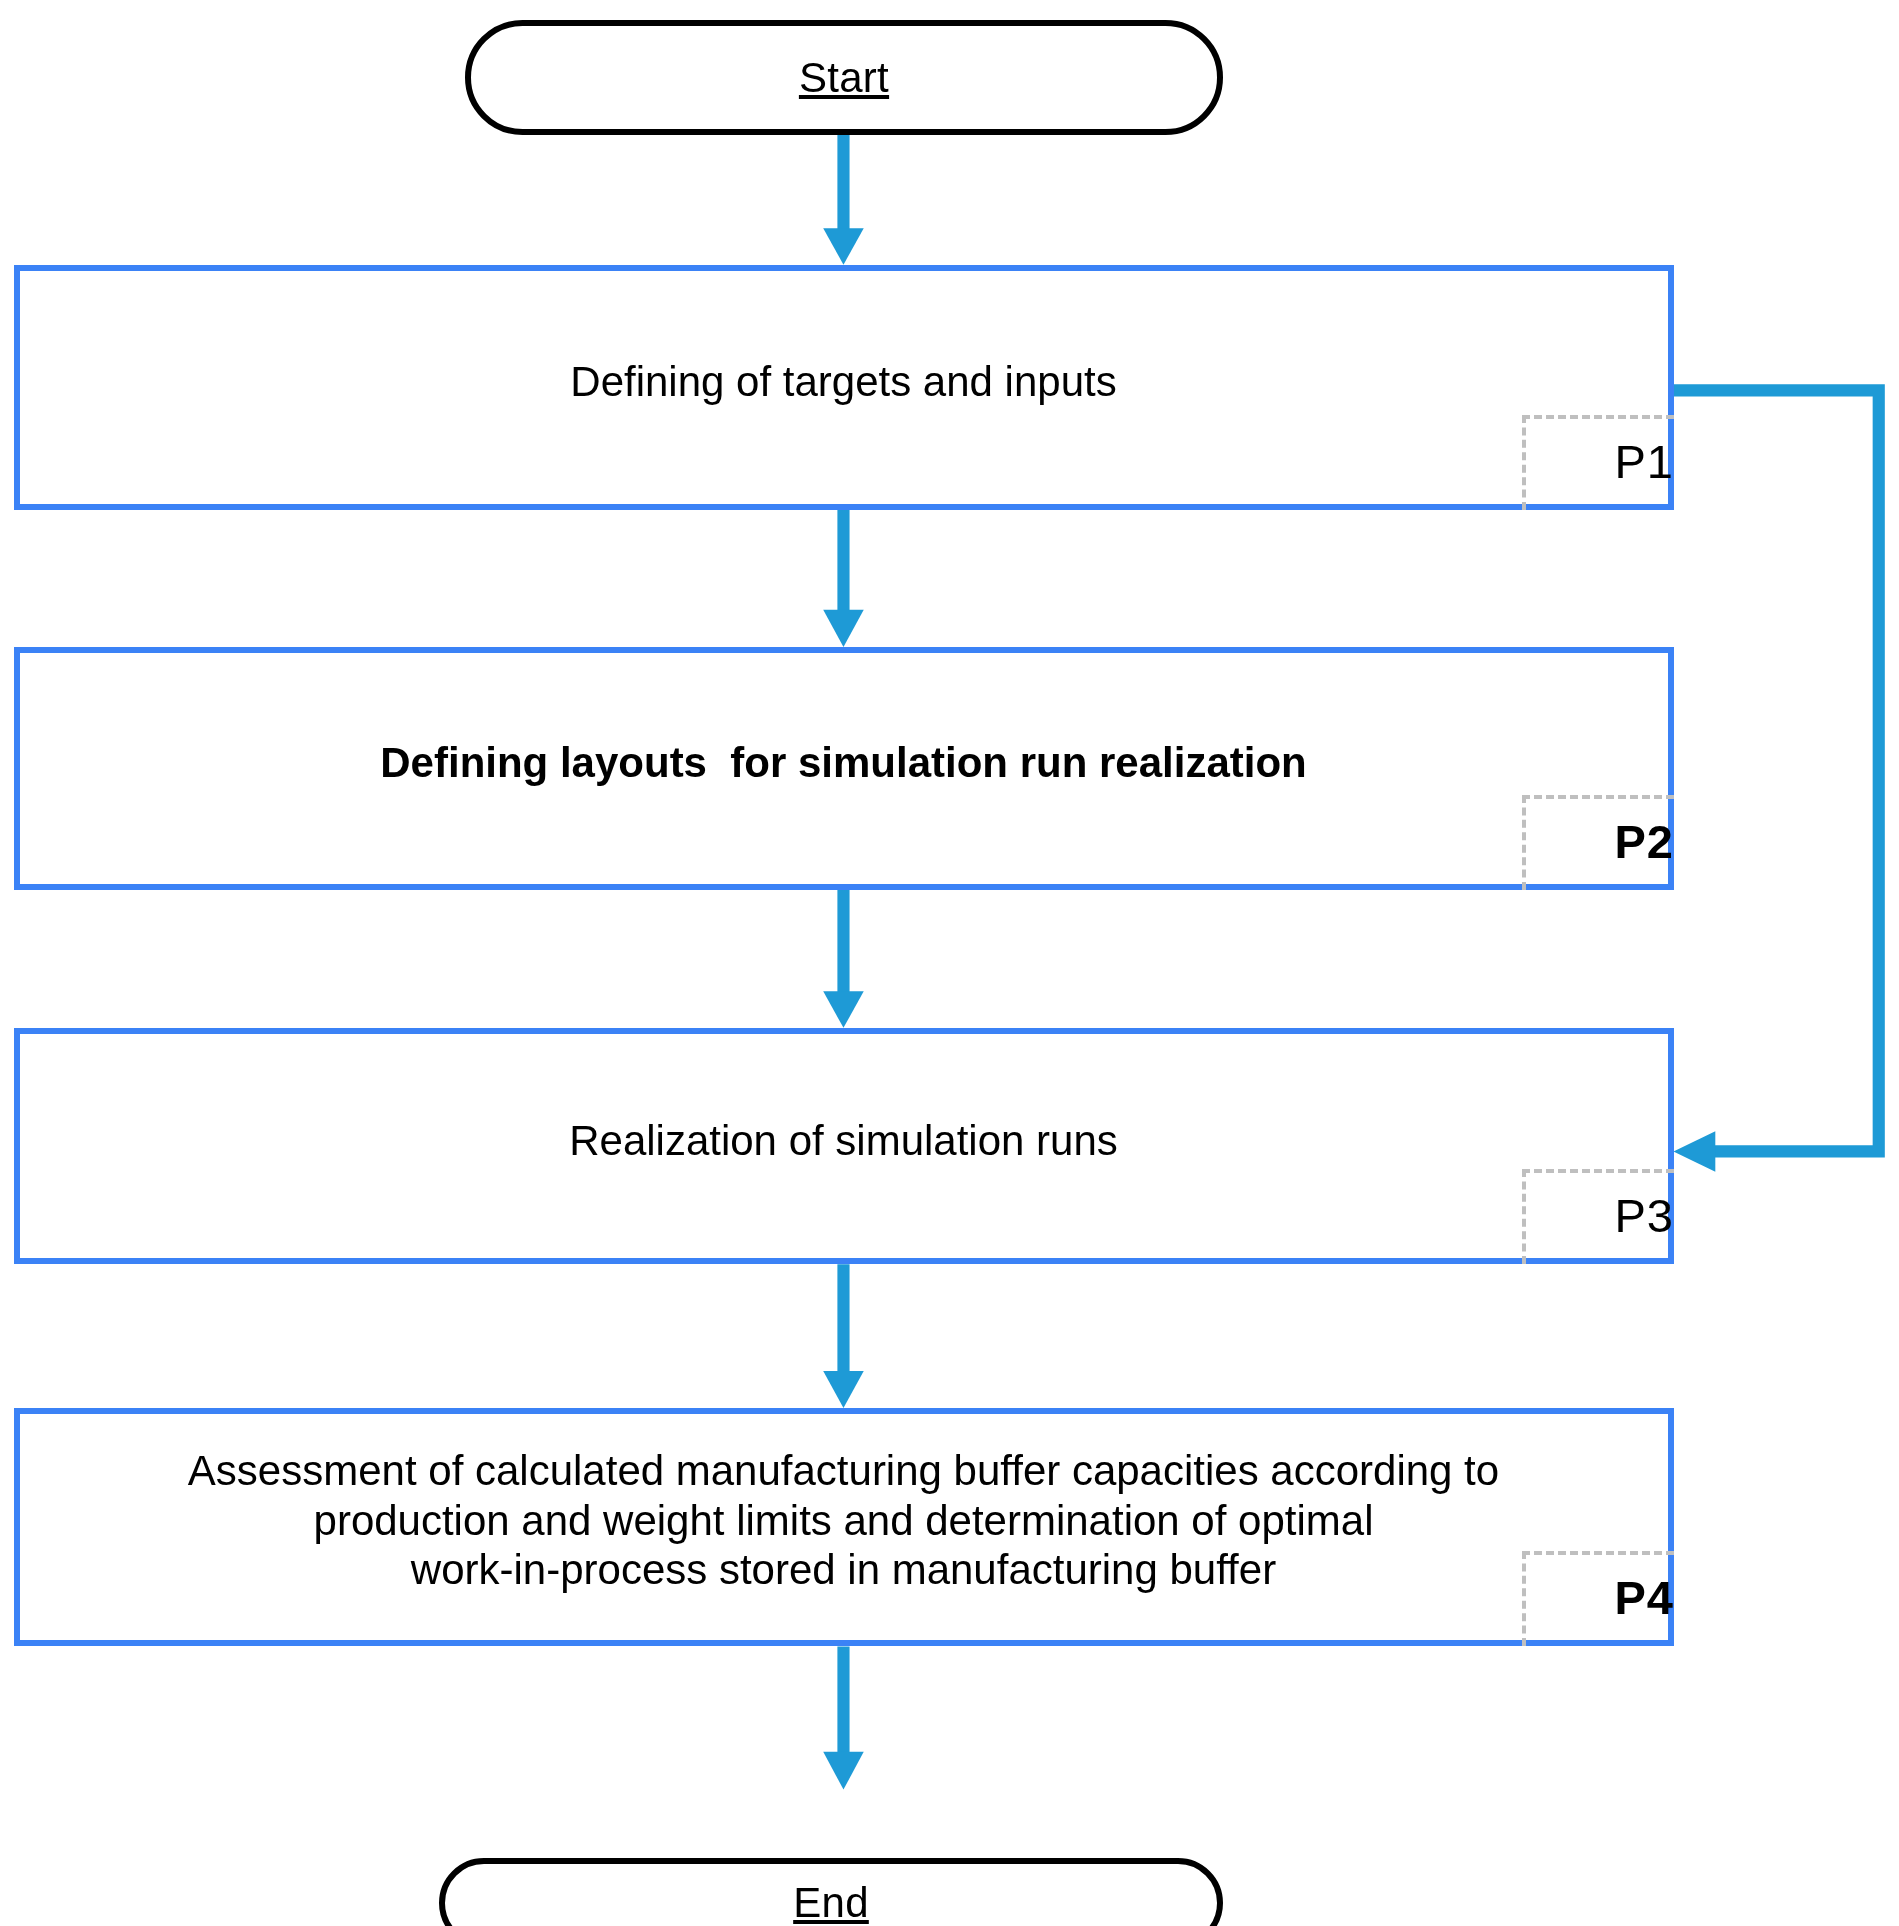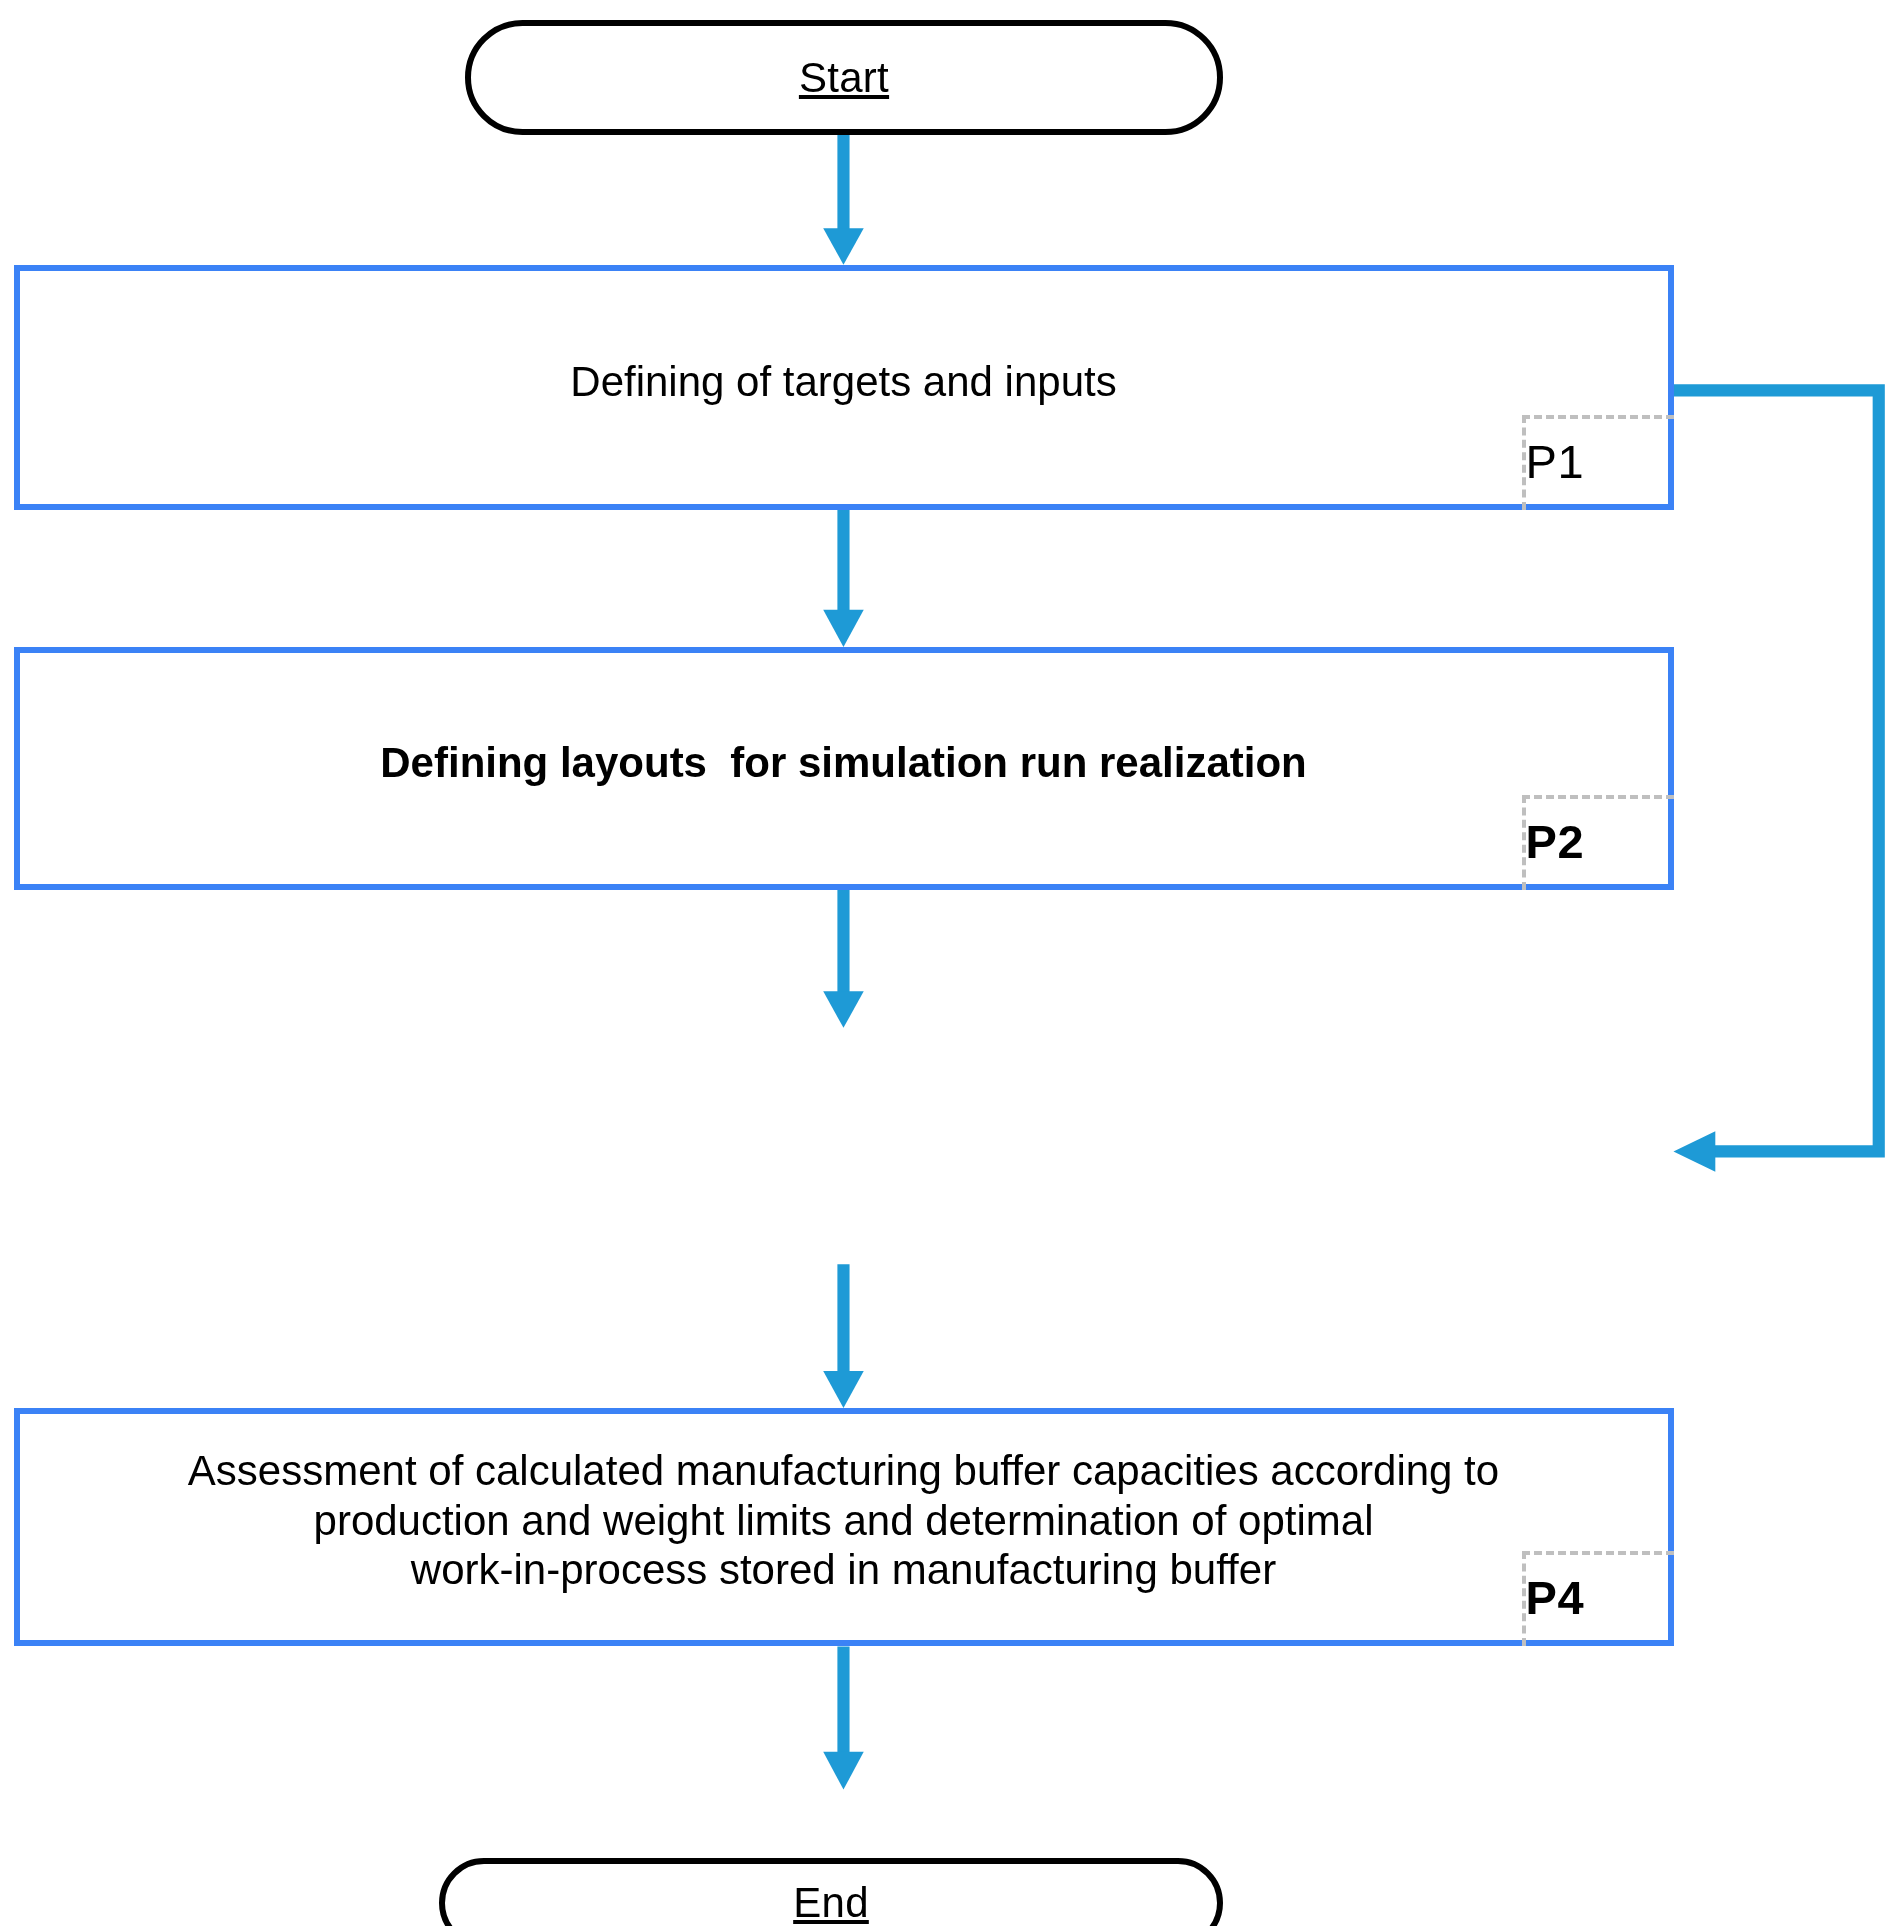--- a/index.html
+++ b/index.html
@@ -71,21 +71,21 @@
   
   .phase-tag {
     position: absolute;
     box-sizing: border-box;
     border-top: 4.7px dashed #bfbfbf;
     border-left: 4.7px dashed #bfbfbf;
     border-right: 0;
     border-bottom: 0;
     display: flex;
     align-items: center;
-    justify-content: flex-start;
+    justify-content: flex-end;
     background: transparent;
   }
   .phase-tag .tagtext {
     font-family: "Liberation Sans", sans-serif;
     font-size: 47px;
     color: #000000;
     line-height: 1;
     letter-spacing: 0.7px;
     position: relative;
     top: -2.7px;
@@ -143,20 +143,26 @@
     </div>
   </div>
 
   <div class="process" style="left:13.5px; top:647px; width:1660px; height:243px;font-weight:bold;">
     <div class="ptext" style="top:85px;">Defining layouts  for simulation run realization</div>
     <div class="phase-tag" style="right:-6px; bottom:-6px; width:152px; height:95px;">
       <span class="tagtext">P2</span>
     </div>
   </div>
 
+  <div class="process" style="left:13.5px; top:1028px; width:1660px; height:236px;">
+    <div class="ptext" style="top:82px;">Realization of simulation runs</div>
+    <div class="phase-tag" style="right:-6px; bottom:-6px; width:152px; height:95px;">
+      <span class="tagtext">P3</span>
+    </div>
+  </div>
 
   <div class="process multiline" style="left:13.5px; top:1408px; width:1660px; height:238px;">
     <div class="ptext" style="top:32px; padding:0 18px;">Assessment of calculated manufacturing buffer capacities according to
 production and weight limits and determination of optimal
 work-in-process stored in manufacturing buffer</div>
     <div class="phase-tag" style="right:-6px; bottom:-6px; width:152px; height:95px;font-weight:bold;">
       <span class="tagtext">P4</span>
     </div>
   </div>
 

